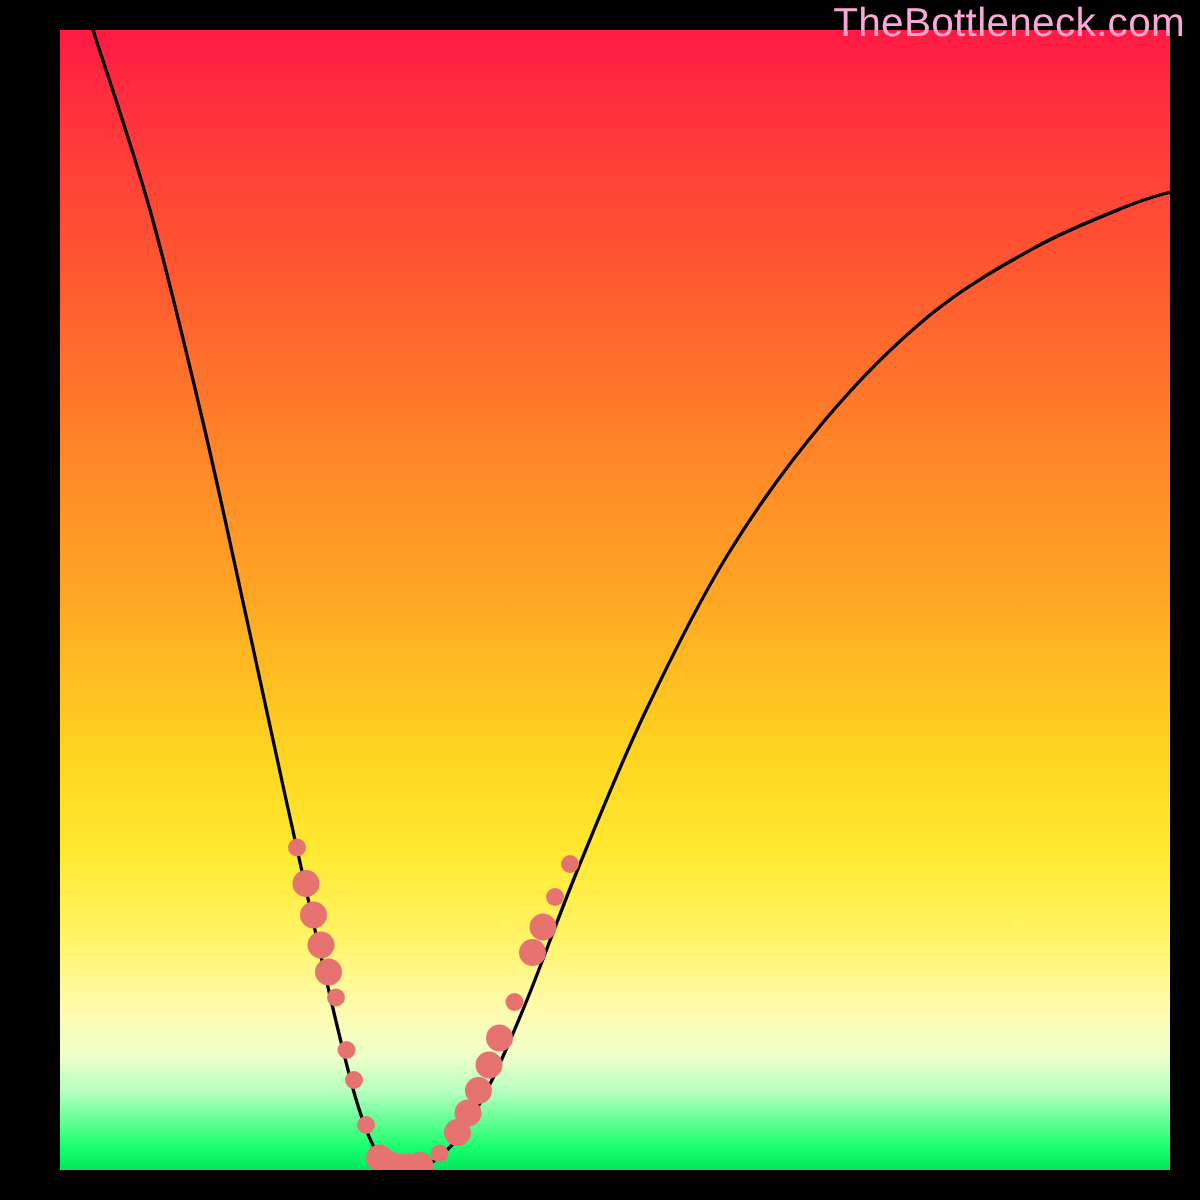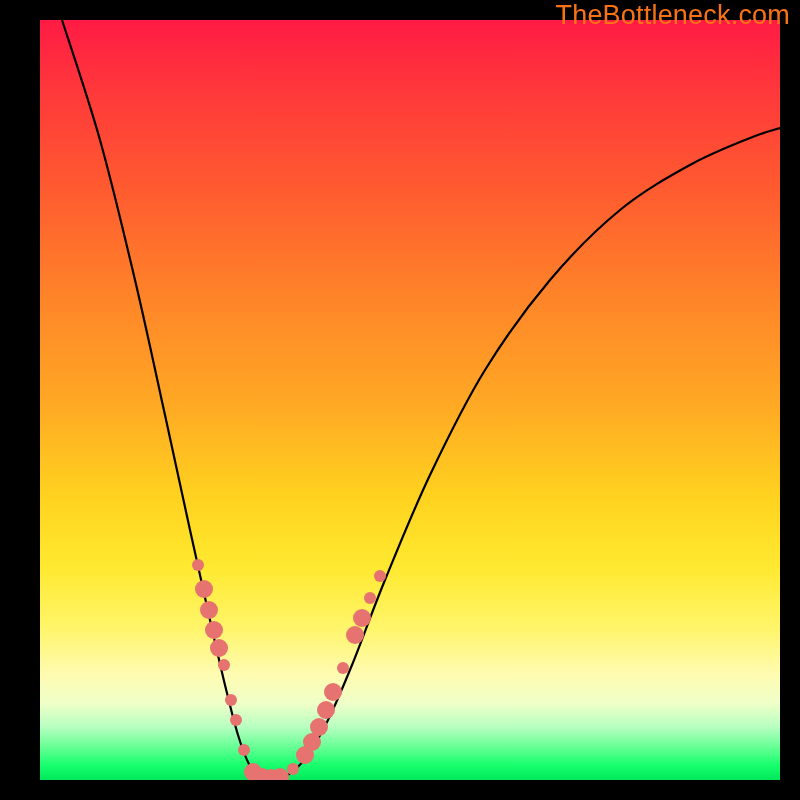--- a/index.html
+++ b/index.html
@@ -40,21 +40,21 @@
       #b8ffc1 93%,
       #5cff8f 96%,
       #19ff6e 98%,
       #00e85a 100%
     );
   }
   .watermark {
     position: absolute;
     top: 0px;
     right: 10px;
-    color: #f97316;
+    color: #f9a8d4;
     font-size: 27px;
     font-weight: 400;
     letter-spacing: 0.2px;
     user-select: none;
   }
   svg.curve {
     position: absolute;
     left: 0;
     top: 0;
     width: 740px;

